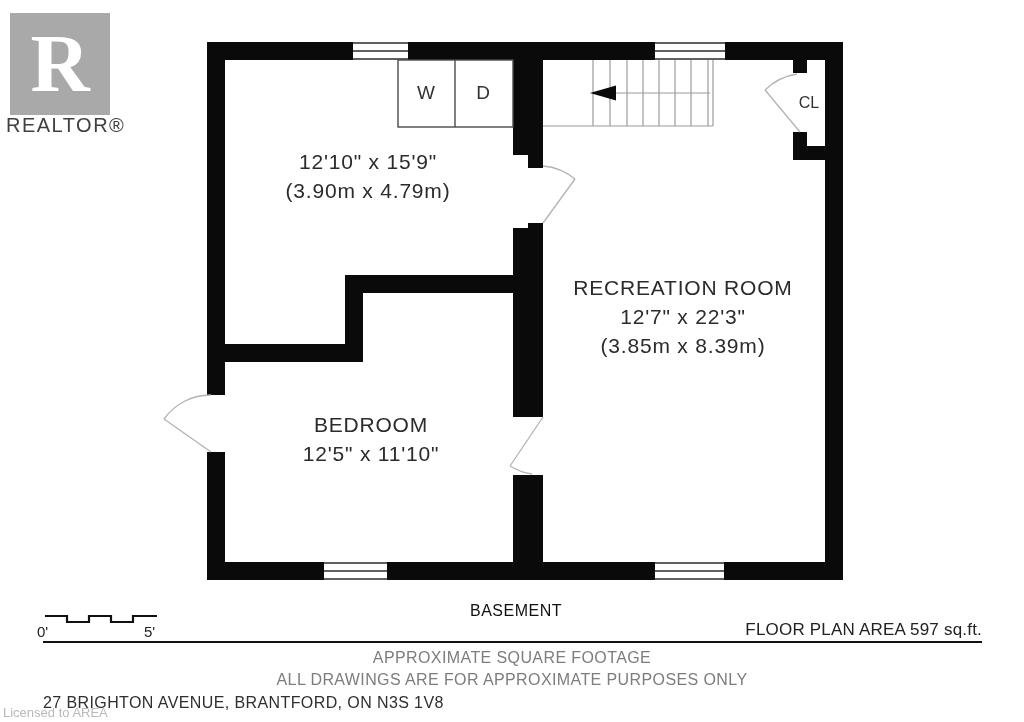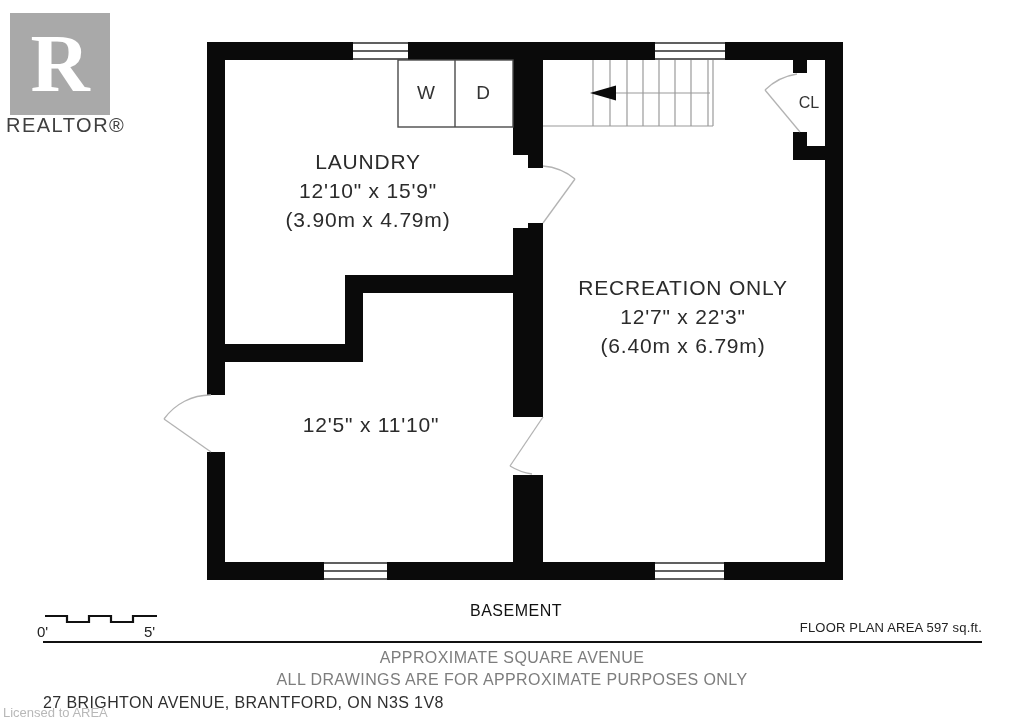--- a/index.html
+++ b/index.html
@@ -12,21 +12,21 @@
   .logo-r{color:#ffffff;font-family:"Liberation Serif", serif;font-weight:bold;font-size:82px;line-height:1;}
   .logo-word{position:absolute;left:6px;top:114px;width:120px;color:#404040;font-size:20px;
              letter-spacing:1.5px;font-weight:normal;}
   
   .room-label{position:absolute;width:320px;text-align:center;color:#2b2b2b;font-size:21px;
               line-height:29px;letter-spacing:0.8px;}
   .fixture{position:absolute;color:#333333;font-size:19px;text-align:center;}
   
   .floor-title{position:absolute;left:366px;top:602px;width:300px;text-align:center;color:#111111;
                font-size:16px;font-weight:normal;letter-spacing:0.5px;}
-  .area-note{position:absolute;right:42px;top:620px;color:#222222;font-size:13px;letter-spacing:0.2px;}
+  .area-note{position:absolute;right:42px;top:620px;color:#222222;font-size:17px;letter-spacing:0.2px;}
   .disclaimer{position:absolute;left:262px;width:500px;text-align:center;color:#7d7d7d;font-size:16px;
               letter-spacing:0.4px;}
   .address{position:absolute;left:43px;top:694px;color:#2f2f2f;font-size:16px;letter-spacing:0.4px;}
   .license{position:absolute;left:3px;top:705px;color:#b8b8b8;font-size:13px;}
   .scale-label{position:absolute;color:#222222;font-size:15px;}
 </style>
 </head>
 <body>
 
 <div class="canvas">
@@ -130,40 +130,40 @@
     <path d="M45 616 H67 V622 H89 V616 H111 V622 H133 V616 H157" stroke="#111111" stroke-width="2.2" fill="none"></path>
     <line x1="43" y1="642" x2="982" y2="642" stroke="#111111" stroke-width="2.2"></line>
   </svg>
 
   <div class="logo-box">
     <span class="logo-r">R</span>
   </div>
   <div class="logo-word">REALTOR®</div>
 
   <div class="room-label" style="left:208px;top:147px;">
-    <div>LAUNDRY</div>
     <div>12'10" x 15'9"</div>
     <div>(3.90m x 4.79m)</div>
   </div>
   <div class="room-label" style="left:523px;top:273px;">
-    <div>RECREATION ONLY</div>
+    <div>RECREATION ROOM</div>
     <div>12'7" x 22'3"</div>
-    <div>(6.40m x 6.79m)</div>
+    <div>(3.85m x 8.39m)</div>
   </div>
   <div class="room-label" style="left:211px;top:410px;">
+    <div>BEDROOM</div>
     <div>12'5" x 11'10"</div>
   </div>
 
   <div class="fixture" style="left:411px;top:82px;width:30px;">W</div>
   <div class="fixture" style="left:468px;top:82px;width:30px;">D</div>
   <div class="fixture" style="left:794px;top:94px;width:30px;font-size:16px;">CL</div>
 
   <div class="scale-label" style="left:37px;top:623px;">0'</div>
   <div class="scale-label" style="left:144px;top:623px;">5'</div>
 
   <div class="floor-title">BASEMENT</div>
   <div class="area-note">FLOOR PLAN AREA 597 sq.ft.</div>
-  <div class="disclaimer" style="top:649px;">APPROXIMATE SQUARE AVENUE</div>
+  <div class="disclaimer" style="top:649px;">APPROXIMATE SQUARE FOOTAGE</div>
   <div class="disclaimer" style="top:671px;">ALL DRAWINGS ARE FOR APPROXIMATE PURPOSES ONLY</div>
   <div class="license">Licensed to AREA</div>
   <div class="address">27 BRIGHTON AVENUE, BRANTFORD, ON N3S 1V8</div>
 
 </div>
 
 </body></html>

